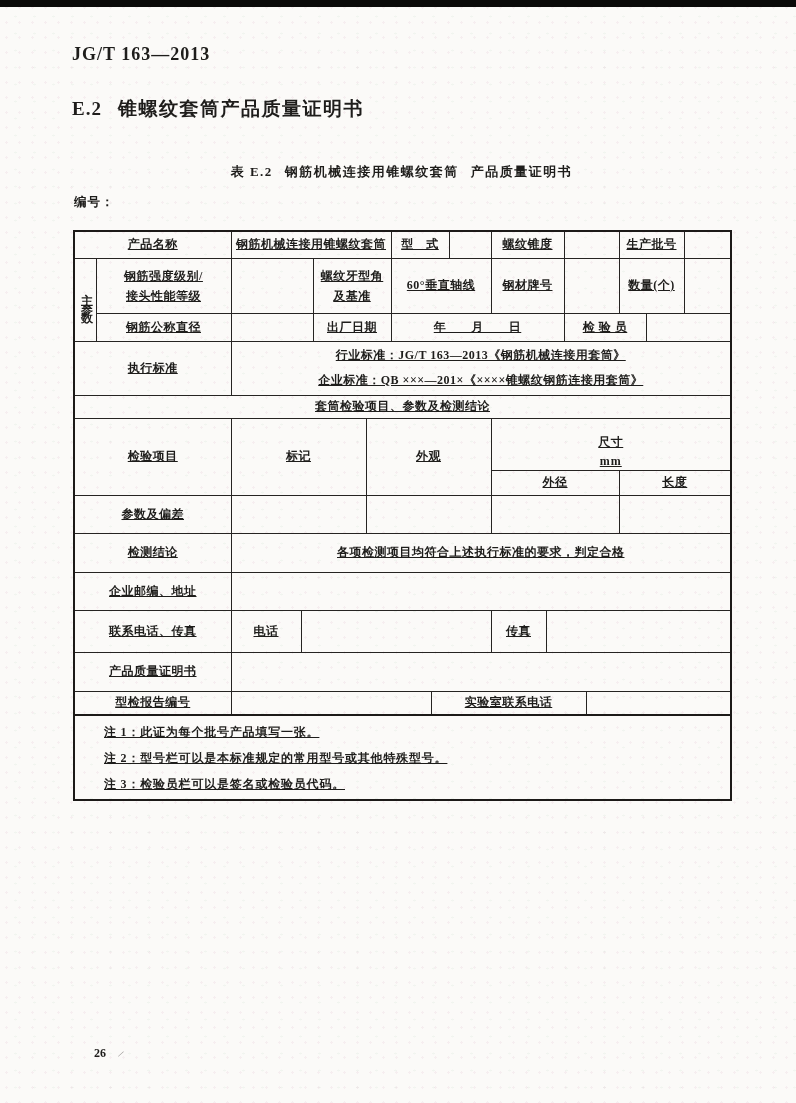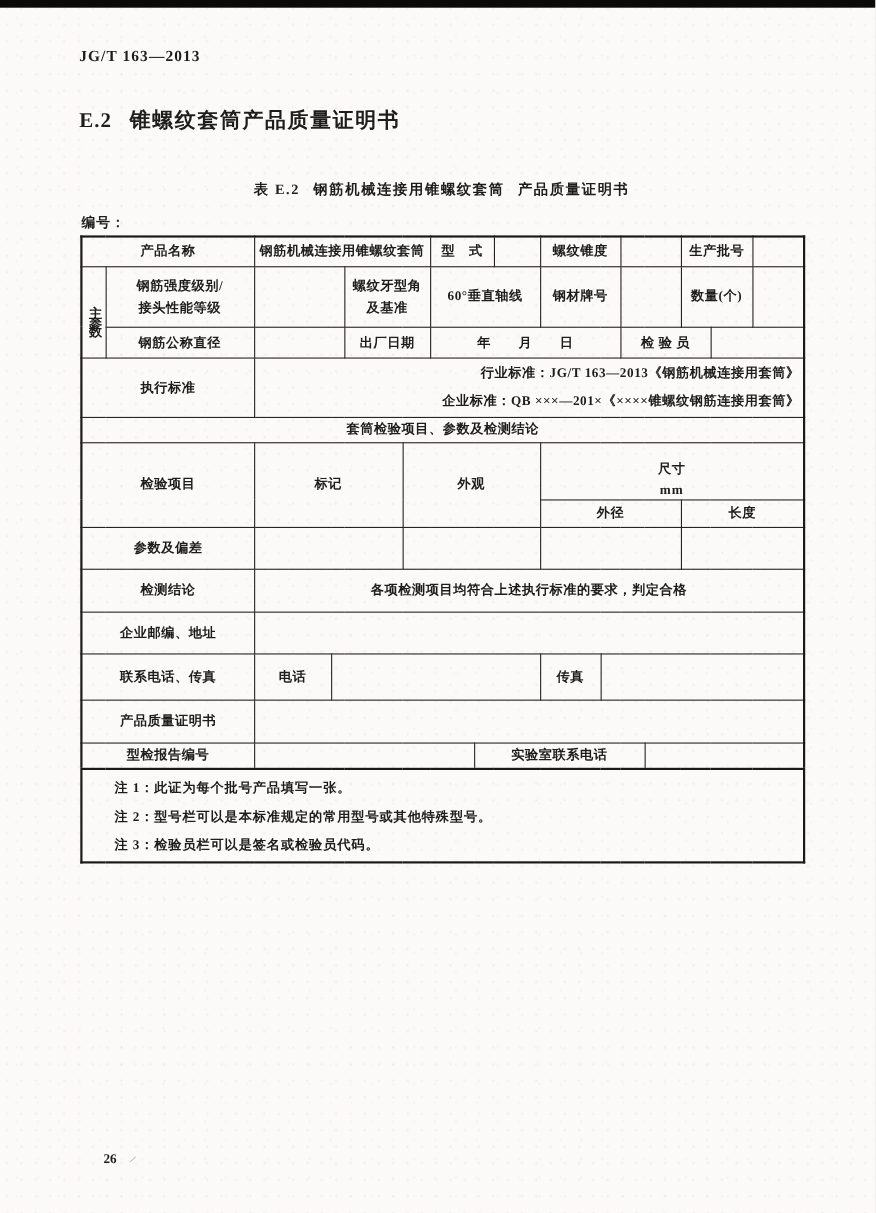--- a/index.html
+++ b/index.html
@@ -11,49 +11,49 @@
     background-image:
       radial-gradient(rgba(205,130,170,0.10) 1px, transparent 1.2px),
       radial-gradient(rgba(130,185,135,0.08) 1px, transparent 1.2px);
     background-size:13px 15px,19px 17px;
     background-position:0 0,6px 8px;
     font-family:"Liberation Serif","DejaVu Serif",serif;
     color:#1e1d1b;
     overflow:hidden;
   }
   .scan-bar{position:absolute;top:0;left:0;width:796px;height:7px;background:#0b0a09;}
-  .doc-code{position:absolute;left:72px;top:44px;font-size:14px;font-weight:700;letter-spacing:1px;}
+  .doc-code{position:absolute;left:72px;top:44px;font-size:18px;font-weight:700;letter-spacing:1px;}
   .heading{position:absolute;left:72px;top:96px;font-size:19px;font-weight:700;letter-spacing:1.5px;}
   .heading .no{margin-right:16px;letter-spacing:1px;}
   .intro{position:absolute;left:103px;top:131px;font-size:13px;font-weight:600;letter-spacing:1.5px;}
   .caption{position:absolute;left:73px;top:163px;width:657px;text-align:center;font-size:13px;font-weight:700;letter-spacing:1.5px;}
   .caption .gap{margin-right:12px;}
   .serial{position:absolute;left:74px;top:194px;font-size:12.5px;font-weight:700;letter-spacing:1px;}
 
   table.cert{
-    position:absolute;left:73px;top:214px;
-    width:657px;border-collapse:collapse;table-layout:fixed;
+    position:absolute;left:73px;top:230px;
+    width:657px;border-collapse:collapse;table-layout:fixed;text-decoration:underline;
   }
   table.cert td{
     border:1px solid #262422;
     padding:0 3px;
     font-size:12px;
     font-weight:600;
     text-align:center;
     vertical-align:middle;
     overflow:hidden;
     letter-spacing:0.5px;
     box-sizing:border-box;
   }
   table.cert{border:2px solid #1c1a18;}
   td.lbl{letter-spacing:1.5px;}
   td.left{text-align:left;padding-left:12px;}
   td.preline{white-space:pre-line;line-height:20px;}
   .vert{writing-mode:vertical-lr;text-orientation:upright;letter-spacing:9px;font-weight:700;}
-  .std-line{line-height:25px;text-align:right;letter-spacing:0.5px;}
+  .std-line{line-height:25px;text-align:center;letter-spacing:0.5px;}
   .dim-cn{line-height:22px;margin-top:12px;}
   .dim-unit{line-height:16px;font-size:12px;letter-spacing:1px;}
   tr.notes-row td{border-top:2px solid #1c1a18;}
   .note-line{line-height:26px;text-align:left;padding-left:26px;letter-spacing:0.8px;}
   .sec-head{letter-spacing:1px;}
 
   .signature{position:absolute;right:56px;top:818px;text-align:right;font-size:14px;font-weight:600;line-height:25px;}
   .signature .company{letter-spacing:2px;}
   .page-footer{position:absolute;left:94px;top:1046px;font-size:12px;font-weight:600;}
   .pen-mark{display:inline-block;color:#8a8786;font-size:9px;margin-left:14px;transform:rotate(12deg);}

